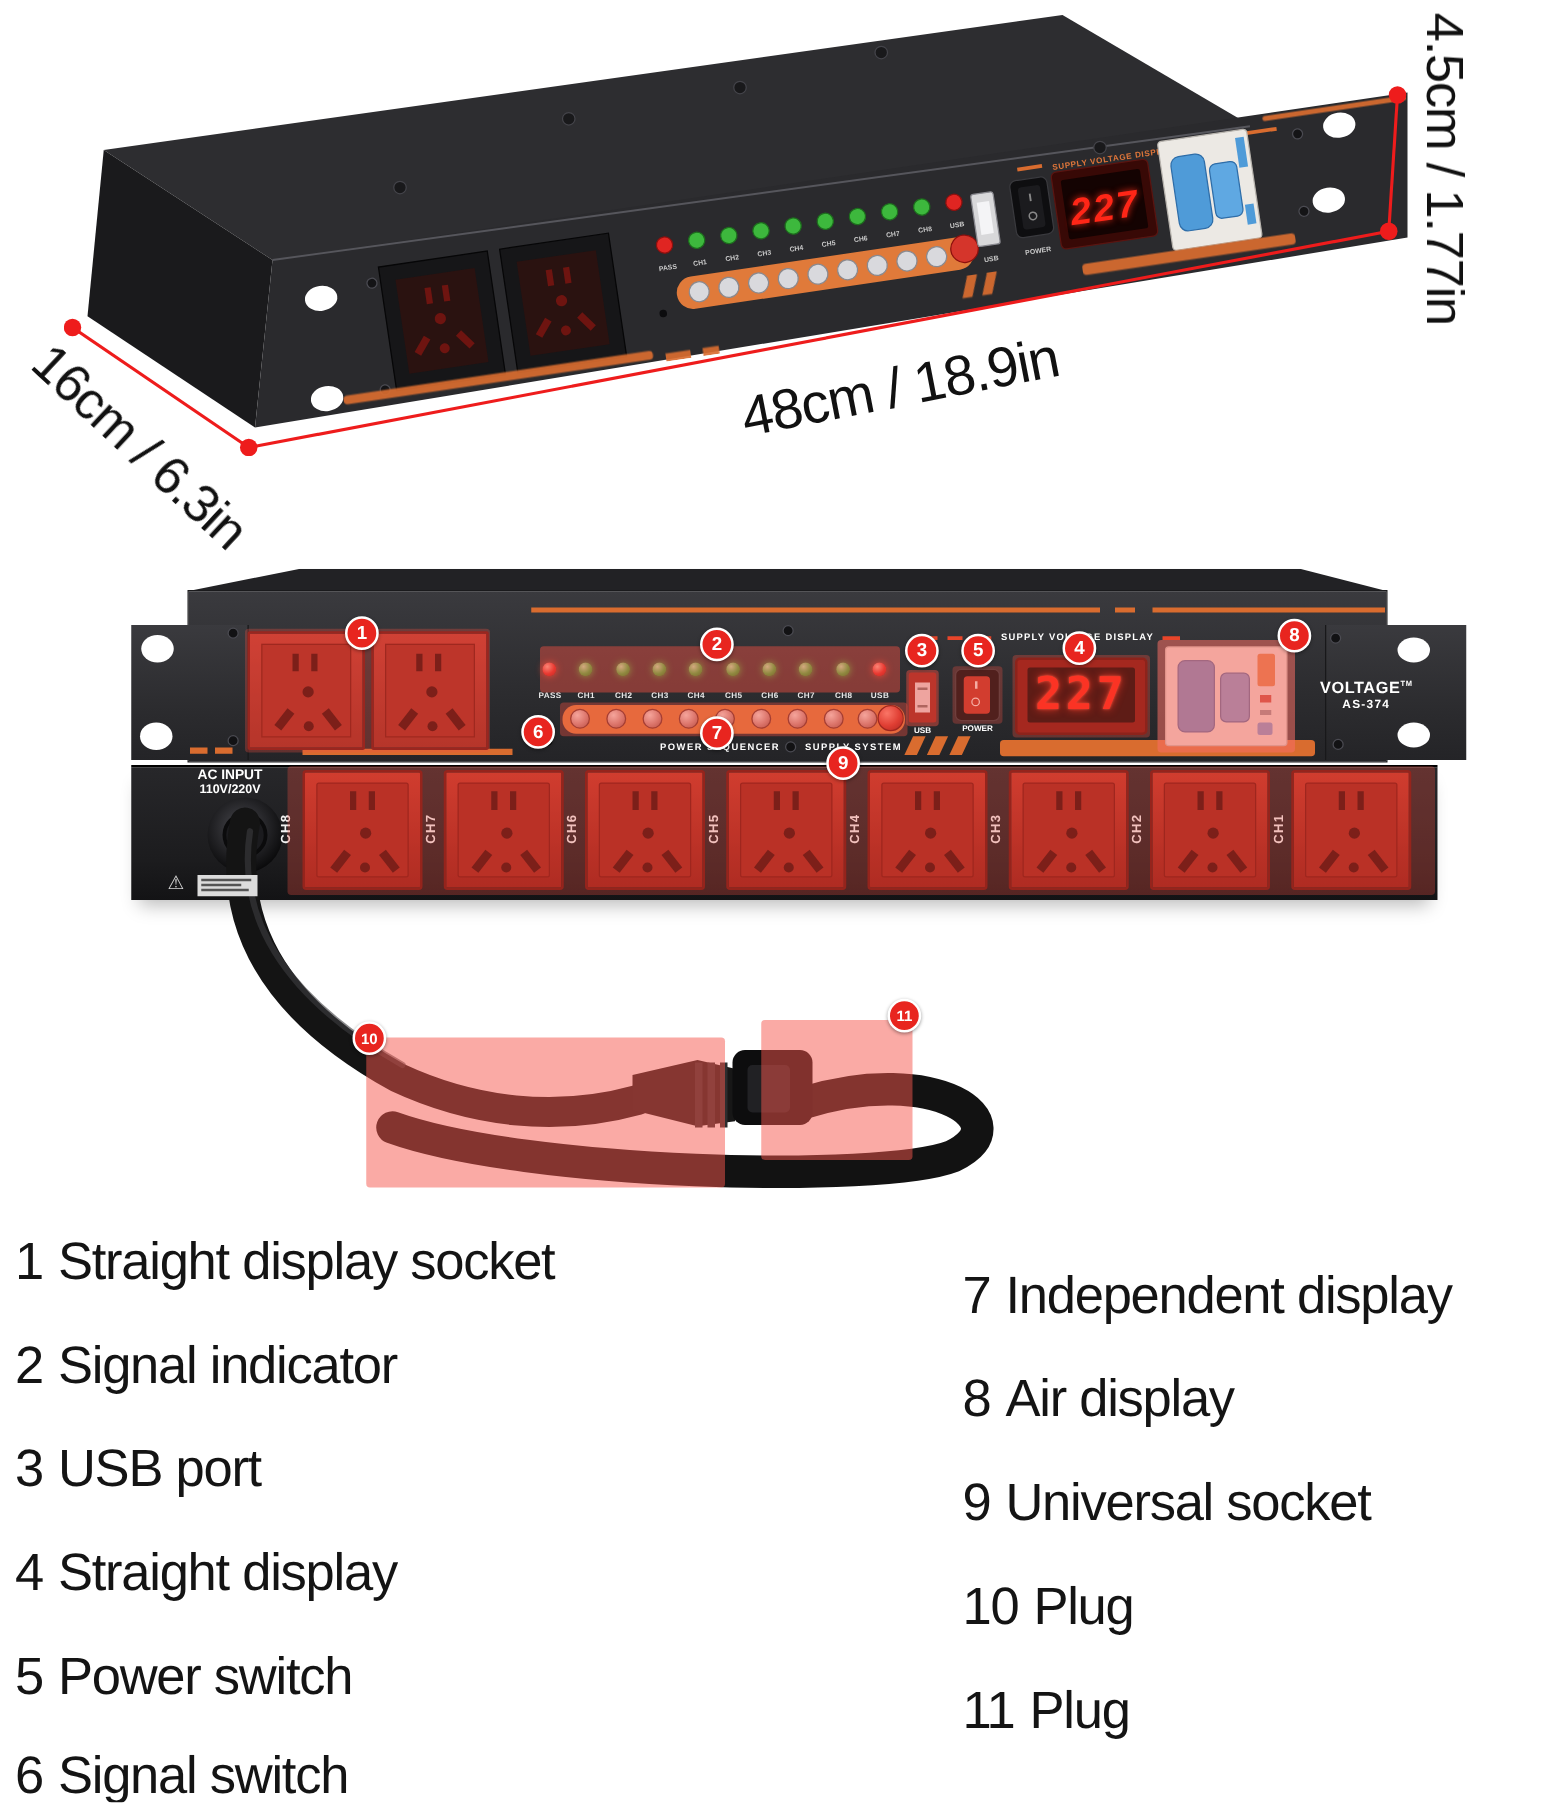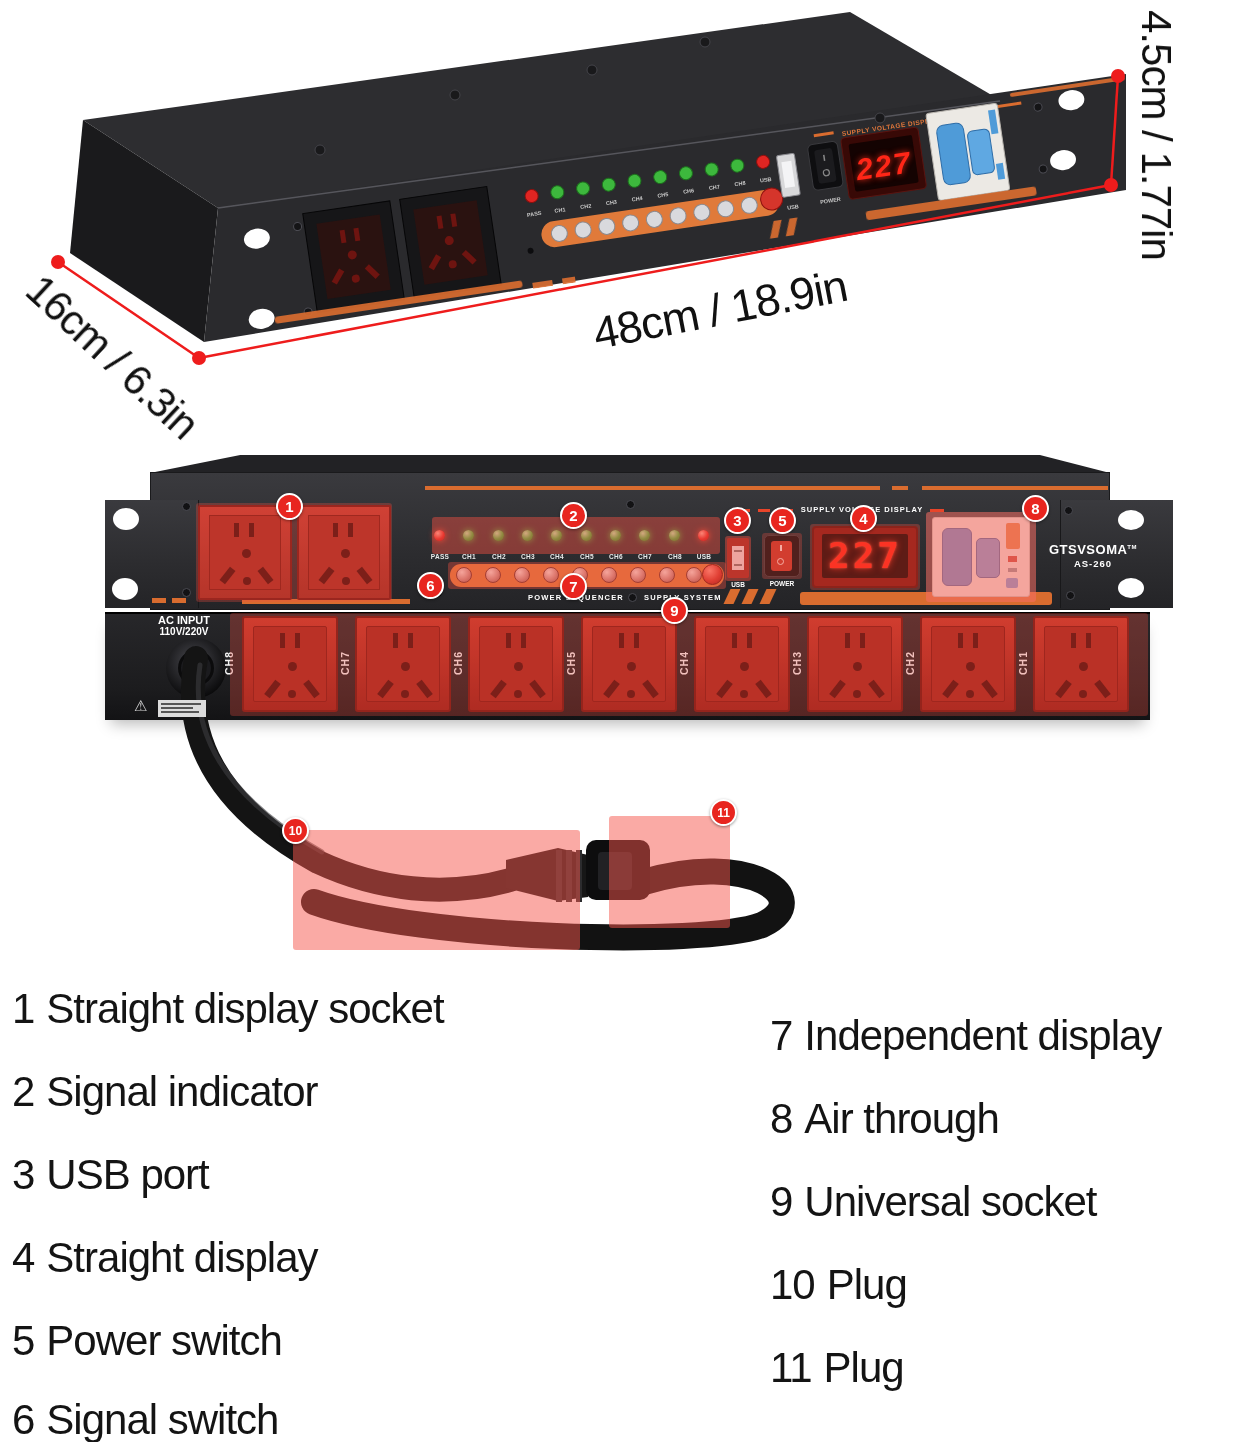--- a/index.html
+++ b/index.html
@@ -330,22 +330,22 @@
     <div class="abs" style="left:932px;top:517px;width:98px;height:80px;background:#efe9e2;border:1px solid #c6c0b8;border-radius:3px;box-sizing:border-box;z-index:3;">
       <div class="abs" style="left:9px;top:10px;width:30px;height:58px;background:#5c85cc;border:1px solid #3c5fa0;border-radius:6px;box-sizing:border-box;"></div>
       <div class="abs" style="left:43px;top:20px;width:24px;height:40px;background:#6f95d8;border:1px solid #3c5fa0;border-radius:5px;box-sizing:border-box;"></div>
       <div class="abs" style="left:73px;top:5px;width:14px;height:26px;background:#e07a3a;border-radius:2px;"></div>
       <div class="abs" style="left:75px;top:38px;width:9px;height:6px;background:#c0392b;"></div>
       <div class="abs" style="left:75px;top:50px;width:9px;height:4px;background:#8a8a90;"></div>
       <div class="abs" style="left:73px;top:60px;width:12px;height:10px;background:#6f95d8;border-radius:2px;"></div>
     </div>
     <div class="hl pink" style="left:926px;top:512px;width:110px;height:90px;"></div>
 
-    <span class="wtxt" style="left:1041px;top:542px;width:104px;text-align:center;font-size:13px;letter-spacing:.5px;"><span>GTSVSOMA</span><sup style="font-size:6px;">TM</sup></span>
-    <span class="wtxt" style="left:1041px;top:558px;width:104px;text-align:center;font-size:9.5px;letter-spacing:1px;">AS-260</span>
+    <span class="wtxt" style="left:1041px;top:542px;width:104px;text-align:center;font-size:13px;letter-spacing:.5px;"><span>VOLTAGE</span><sup style="font-size:6px;">TM</sup></span>
+    <span class="wtxt" style="left:1041px;top:558px;width:104px;text-align:center;font-size:9.5px;letter-spacing:1px;">AS-374</span>
 
     <span class="wtxt" style="left:498px;top:593px;width:126px;text-align:right;font-size:7.5px;letter-spacing:1.2px;">POWER SEQUENCER</span>
     <span class="wtxt" style="left:644px;top:593px;width:110px;text-align:left;font-size:7.5px;letter-spacing:1.2px;">SUPPLY SYSTEM</span>
 
     <div class="co" style="left:276px;top:493px;">1</div>
     <div class="co" style="left:560px;top:502px;">2</div>
     <div class="co" style="left:724px;top:507px;">3</div>
     <div class="co" style="left:850px;top:505px;">4</div>
     <div class="co" style="left:769px;top:507px;">5</div>
     <div class="co" style="left:417px;top:572px;">6</div>
@@ -469,19 +469,19 @@
   <div class="co two" style="left:710px;top:799px;">11</div>
 
   <div>
     <div class="li" style="left:12px;top:985px;"><span class="num">1</span><span>Straight display socket</span></div>
     <div class="li" style="left:12px;top:1068px;"><span class="num">2</span><span>Signal indicator</span></div>
     <div class="li" style="left:12px;top:1151px;"><span class="num">3</span><span>USB port</span></div>
     <div class="li" style="left:12px;top:1234px;"><span class="num">4</span><span>Straight display</span></div>
     <div class="li" style="left:12px;top:1317px;"><span class="num">5</span><span>Power switch</span></div>
     <div class="li" style="left:12px;top:1396px;"><span class="num">6</span><span>Signal switch</span></div>
     <div class="li" style="left:770px;top:1012px;"><span class="num">7</span><span>Independent display</span></div>
-    <div class="li" style="left:770px;top:1095px;"><span class="num">8</span><span>Air through</span></div>
+    <div class="li" style="left:770px;top:1095px;"><span class="num">8</span><span>Air display</span></div>
     <div class="li" style="left:770px;top:1178px;"><span class="num">9</span><span>Universal socket</span></div>
     <div class="li" style="left:770px;top:1261px;"><span class="num">10</span><span>Plug</span></div>
     <div class="li" style="left:770px;top:1344px;"><span class="num">11</span><span>Plug</span></div>
   </div>
 
 </div>
 
 </body></html>

